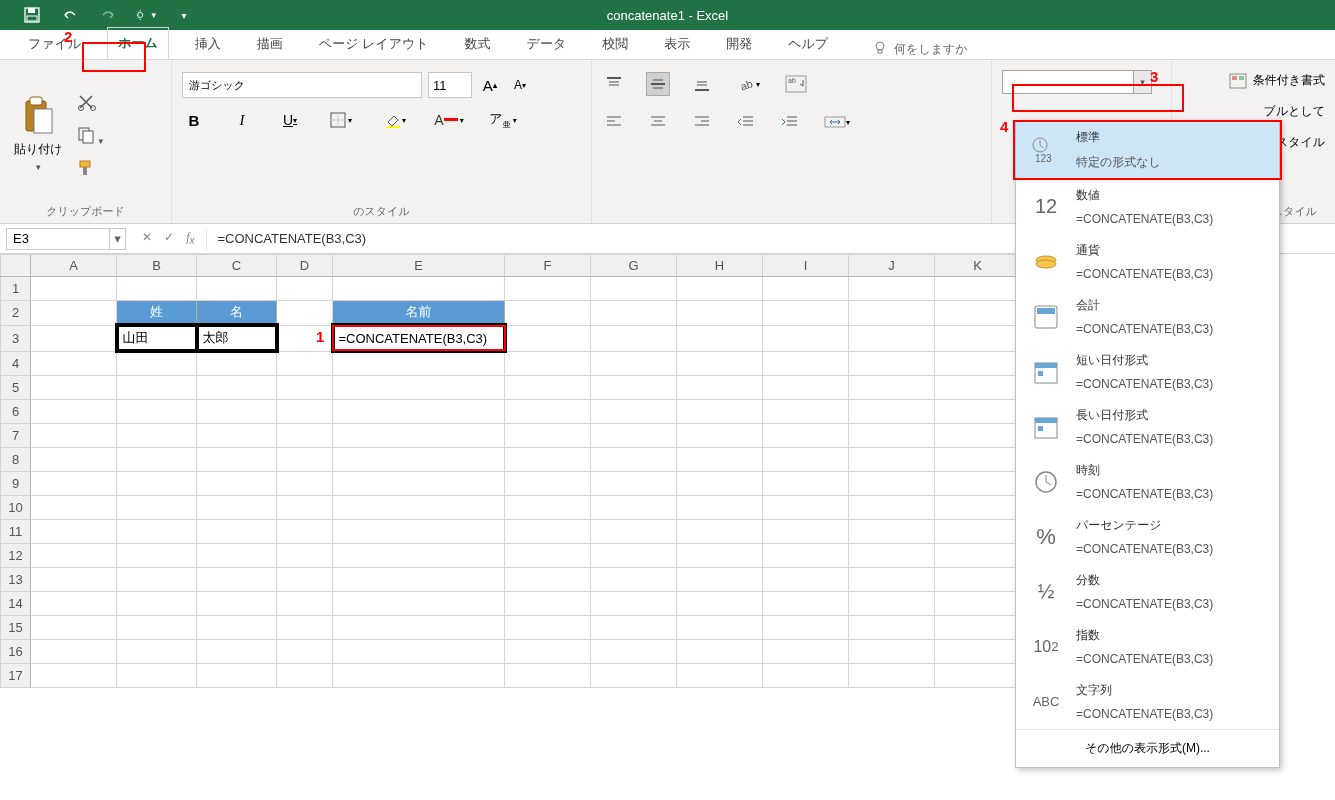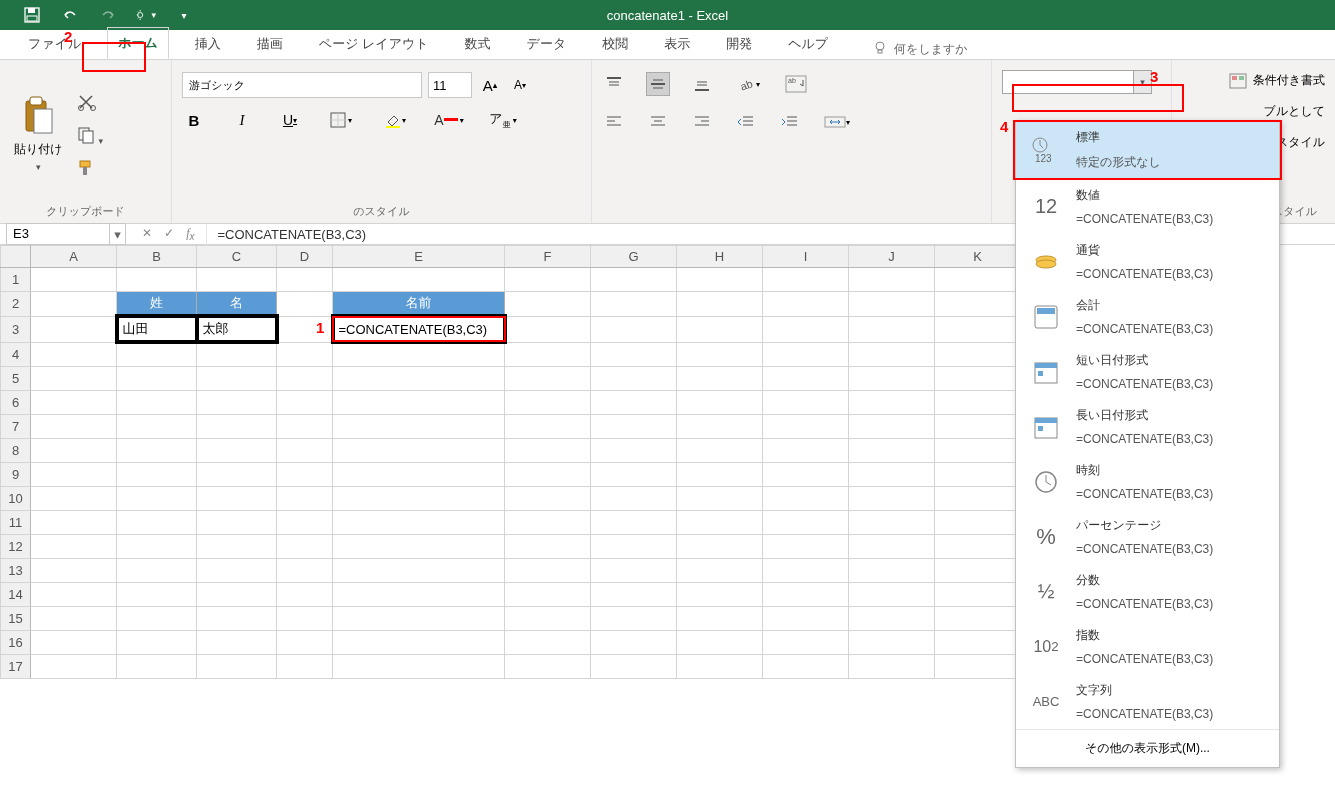--- a/index.html
+++ b/index.html
@@ -54,21 +54,21 @@
 .numfmt-item { display: flex; align-items: center; gap: 12px; padding: 8px 12px; cursor: pointer; }
 .numfmt-item.sel { background: #cde6f7; }
 .numfmt-ico { width: 36px; height: 32px; display: flex; align-items: center; justify-content: center; font-size: 16px; color: #c2410c; }
 .numfmt-txt { display: flex; flex-direction: column; gap: 8px; }
 .numfmt-name { font-size: 12px; color: #333; }
 .numfmt-val { font-size: 12px; color: #555; }
 .numfmt-more { text-align: center; padding: 10px; font-size: 12px; border-top: 1px solid #e5e5e5; }
 .numfmt-panel-border { position: absolute; top: 120px; left: 1013px; width: 269px; height: 60px; border: 2px solid #ff0000; z-index: 45; pointer-events: none; }
 
 
-.fbar { height: 21px; display: flex; align-items: center; border-bottom: 1px solid #d4d4d4; background: #fff; }
+.fbar { height: 30px; display: flex; align-items: center; border-bottom: 1px solid #d4d4d4; background: #fff; }
 .namebox { width: 120px; height: 22px; border: 1px solid #c8c8c8; margin: 0 4px 0 6px; padding: 2px 6px; font-size: 13px; position: relative; }
 .namebox-dd { position: absolute; right: 0; top: 0; bottom: 0; width: 16px; border-left: 1px solid #c8c8c8; display: flex; align-items: center; justify-content: center; color: #666; }
 .fbar-btns { display: flex; gap: 12px; padding: 0 12px; color: #888; }
 .fbar-input { flex: 1; padding: 2px 10px; font-size: 13px; color: #333; border-left: 1px solid #e5e5e5; height: 22px; display: flex; align-items: center; }
 
 
 .grid-wrap { position: relative; }
 .grid { border-collapse: collapse; table-layout: fixed; }
 .grid th, .grid td { border: 1px solid #d4d4d4; font-size: 13px; font-weight: normal; }
 .grid .corner { width: 30px; height: 22px; background: #f0f0f0; border-right: 1px solid #b7b7b7; border-bottom: 1px solid #b7b7b7; }

